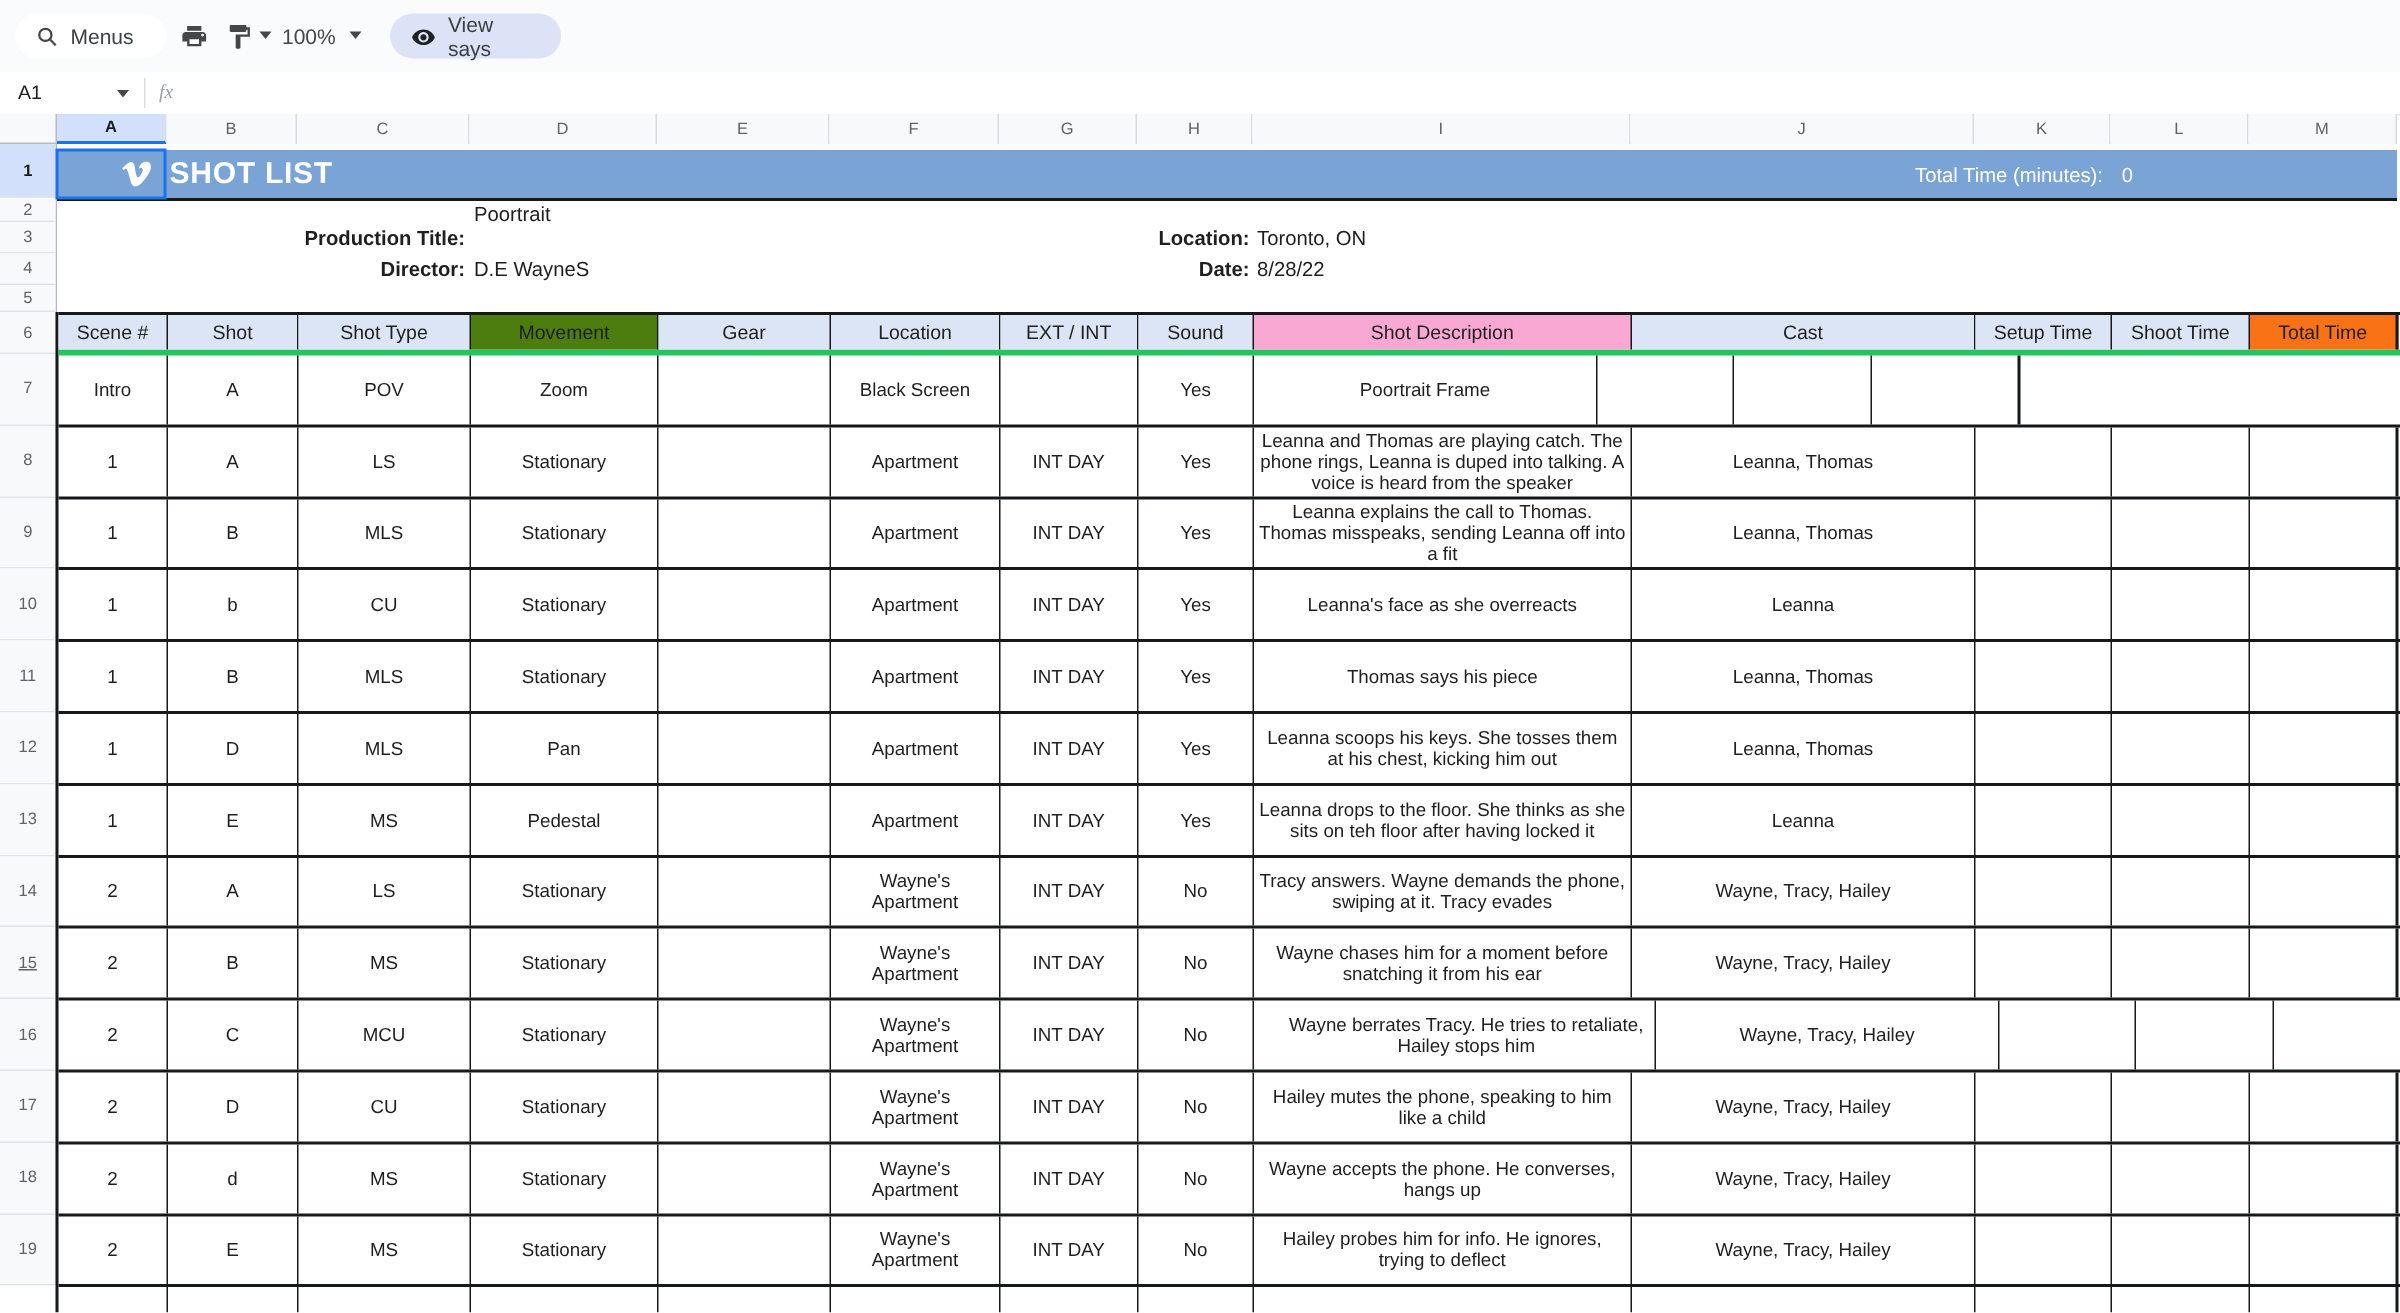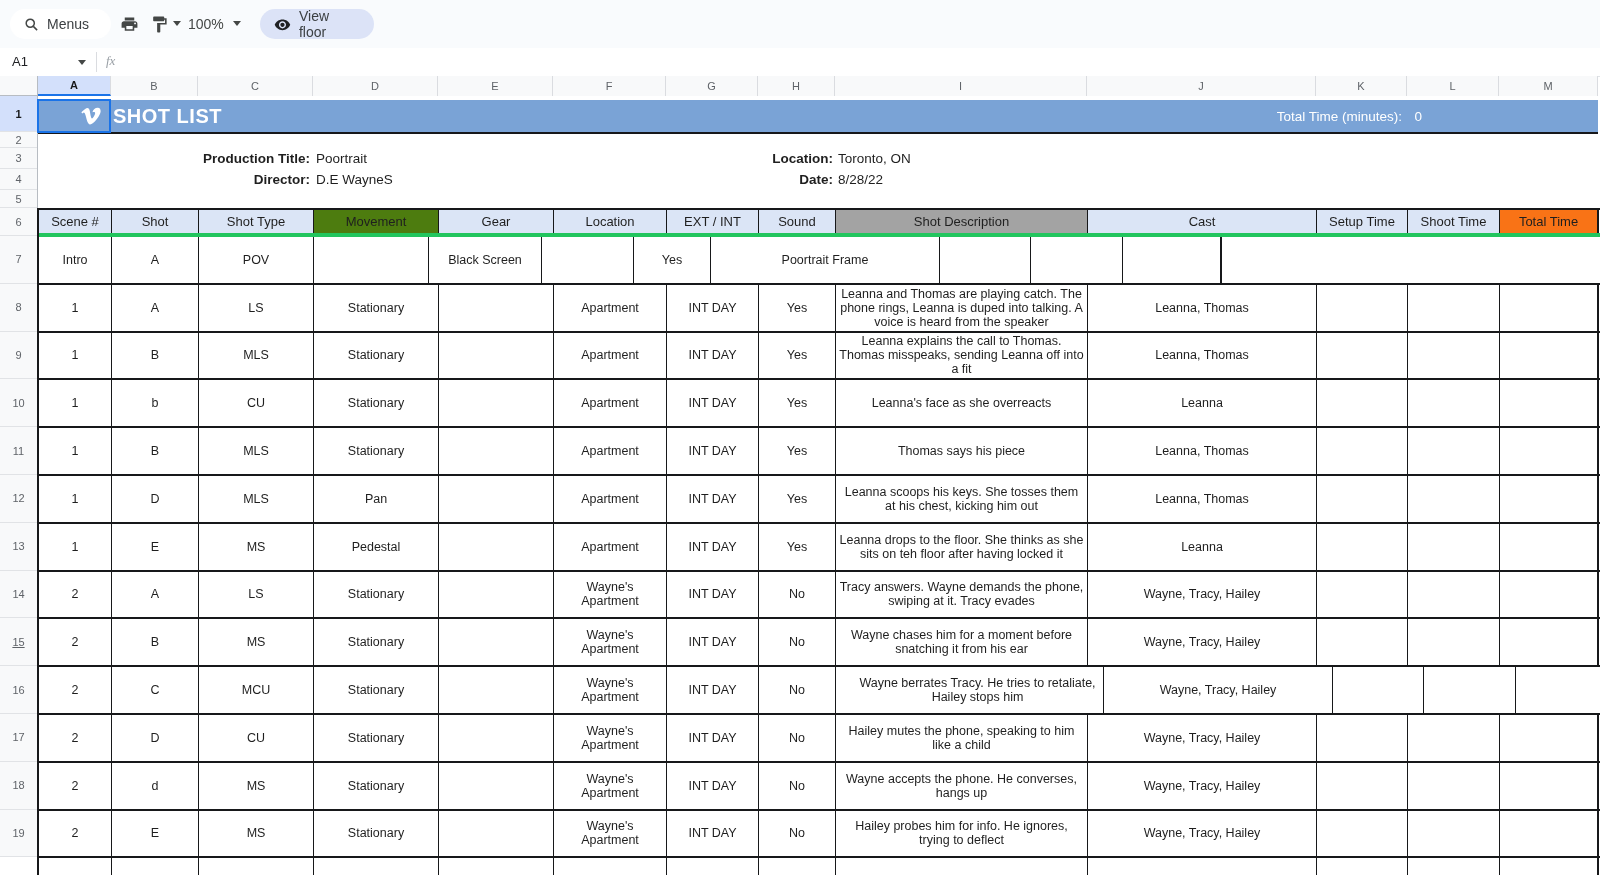--- a/index.html
+++ b/index.html
@@ -79,21 +79,21 @@
       </svg>
     <div class="tb-caret" style="left:173px"></div>
 
     <span class="zoom-label">100%</span>
     <div class="tb-caret" style="left:233px"></div>
 
     <div class="pill viewonly-pill">
       <svg width="17" height="17" viewBox="0 0 24 24" fill="#202124">
           <path d="M12 5C7 5 2.7 8.1 1 12.5 2.7 16.9 7 20 12 20s9.3-3.1 11-7.5C21.3 8.1 17 5 12 5zm0 12.5c-2.8 0-5-2.2-5-5s2.2-5 5-5 5 2.2 5 5-2.2 5-5 5zm0-8c-1.7 0-3 1.3-3 3s1.3 3 3 3 3-1.3 3-3-1.3-3-3-3z"></path>
         </svg>
-      <span>View floor</span>
+      <span>View says</span>
     </div>
   </div>
 
   <div class="formula-bar">
     <span class="name-box">A1</span>
     <div class="name-caret"></div>
     <div class="fb-divider"></div>
     <span class="fx">fx</span>
   </div>
 
@@ -140,48 +140,49 @@
     <svg class="vimeo-logo" width="26" height="22" viewBox="0 0 448 512" fill="#ffffff">
         <path d="M447.8 153.6c-2 43.6-32.4 103.3-91.4 179.1-60.9 79.2-112.4 118.8-154.6 118.8-26.1 0-48.2-24.1-66.3-72.3C100.3 250 85.3 174.3 56.2 174.3c-3.4 0-15.1 7.1-35.2 21.1L0 168.2c51.6-45.3 100.9-95.7 131.8-98.5 34.9-3.4 56.3 20.5 64.4 71.5 28.7 181.5 41.4 208.9 93.6 126.7 18.7-29.6 28.8-52.1 30.2-67.6 4.8-45.9-35.8-42.8-63.3-31 22-72.1 64.1-107.1 126.2-105.1 45.8 1.2 67.5 31.1 64.9 89.4z"></path>
       </svg>
     <span class="banner-title">SHOT LIST</span>
     <span class="banner-total-label">Total Time (minutes):</span>
     <span class="banner-total-value">0</span>
   </div>
   <div class="a1-selection"></div>
 
   <div class="info-label" style="right:1290px;top:148px">Production Title:</div>
-  <div class="info-value" style="left:316px;top:148px">Poortrait</div>
+  <div class="info-value" style="left:316px;top:132px">Poortrait</div>
   <div class="info-label" style="right:1290px;top:169px">Director:</div>
   <div class="info-value" style="left:316px;top:169px">D.E WayneS</div>
   <div class="info-label" style="right:767px;top:148px">Location:</div>
   <div class="info-value" style="left:838px;top:148px">Toronto, ON</div>
   <div class="info-label" style="right:767px;top:169px">Date:</div>
   <div class="info-value" style="left:838px;top:169px">8/28/22</div>
 
   <div class="shot-table" id="shotTable">
       <div class="trow thead">
         <div class="tcell" style="width: 73px; background: rgb(219, 229, 246);">Scene #</div>
         <div class="tcell" style="width: 87px; background: rgb(219, 229, 246);">Shot</div>
         <div class="tcell" style="width: 115px; background: rgb(219, 229, 246);">Shot Type</div>
         <div class="tcell" style="width: 125px; background: #4d7c0f;">Movement</div>
         <div class="tcell" style="width: 115px; background: rgb(219, 229, 246);">Gear</div>
         <div class="tcell" style="width: 113px; background: rgb(219, 229, 246);">Location</div>
         <div class="tcell" style="width: 92px; background: rgb(219, 229, 246);">EXT / INT</div>
         <div class="tcell" style="width: 77px; background: rgb(219, 229, 246);">Sound</div>
-        <div class="tcell" style="width: 252px; background: #a3a3a3;">Shot Description</div>
+        <div class="tcell" style="width: 252px; background: #f9a8d4;">Shot Description</div>
         <div class="tcell" style="width: 229px; background: rgb(219, 229, 246);">Cast</div>
         <div class="tcell" style="width: 91px; background: rgb(219, 229, 246);">Setup Time</div>
         <div class="tcell" style="width: 92px; background: rgb(219, 229, 246);">Shoot Time</div>
         <div class="tcell" style="width: 99px; background: #f97316;">Total Time</div>
       </div>
       <div class="trow" style="height: 47.8px;">
         <div class="tcell" style="width: 73px;">Intro</div>
         <div class="tcell" style="width: 87px;">A</div>
         <div class="tcell" style="width: 115px;">POV</div>
+        <div class="tcell" style="width: 125px;">Zoom</div>
         <div class="tcell" style="width: 115px;"></div>
         <div class="tcell" style="width: 113px;">Black Screen</div>
         <div class="tcell" style="width: 92px;"></div>
         <div class="tcell" style="width: 77px;">Yes</div>
         <div class="tcell" style="width: 229px;">Poortrait Frame</div>
         <div class="tcell" style="width: 91px;"></div>
         <div class="tcell" style="width: 92px;"></div>
         <div class="tcell" style="width: 99px;"></div>
       </div>
       <div class="trow" style="height: 47.8px;">

